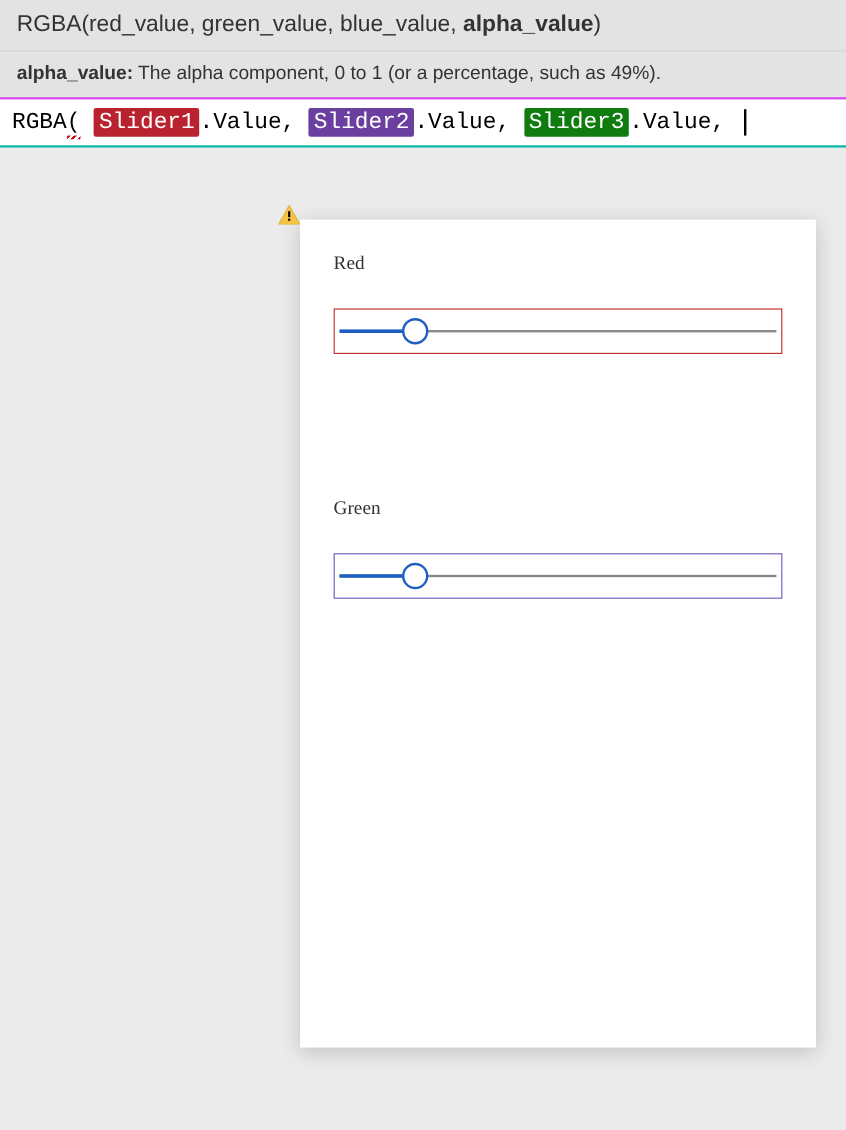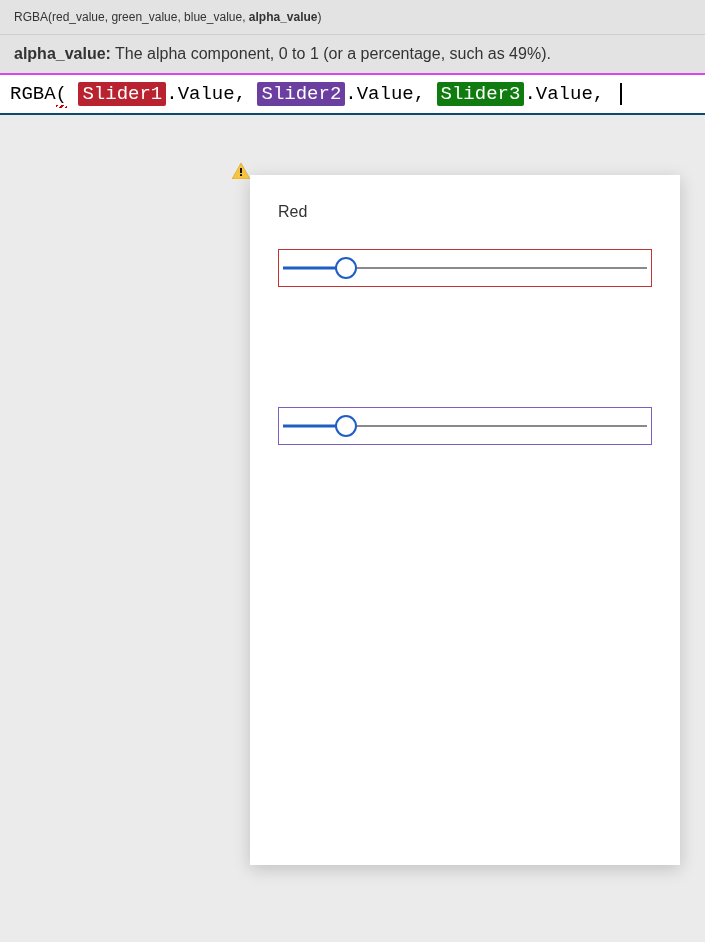--- a/index.html
+++ b/index.html
@@ -9,40 +9,40 @@
       width: 705px;
       height: 942px;
       overflow: hidden;
       font-size: 14px;
       color: #333;
     }
     .tooltip-signature {
       background: #e3e3e3;
       padding: 10px 14px;
       border-bottom: 1px solid #cfcfcf;
-      font-size: 12px;
+      font-size: 19px;
       color: #333;
     }
     .tooltip-signature .bold { font-weight: 700; }
     .tooltip-param {
       background: #e3e3e3;
       padding: 10px 14px;
       border-bottom: 2px solid #d946ef;
       font-size: 16px;
       color: #333;
     }
     .tooltip-param .pname { font-weight: 700; }
 
     .formula-bar {
       background: #fff;
       padding: 8px 10px;
       font-family: Consolas, "Courier New", monospace;
       font-size: 19px;
       color: #000;
-      border-bottom: 2px solid #0c4a6e;
+      border-bottom: 2px solid #14b8a6;
       white-space: nowrap;
     }
     .fn { color: #000; }
     .open-paren { color: #000; position: relative; }
     .error-squiggle {
       display: inline-block;
       position: relative;
     }
     .error-squiggle::after {
       content: "";
@@ -72,20 +72,21 @@
       height: 22px;
       background: #000;
       vertical-align: text-bottom;
       margin-left: 4px;
     }
 
     .canvas-area {
       position: relative;
       padding-top: 20px;
       height: calc(942px - 160px);
+      font-family: Liberation Serif, serif;
     }
 
     .warn-icon {
       position: absolute;
       left: 232px;
       top: 48px;
       width: 18px;
       height: 16px;
       z-index: 2;
     }
@@ -180,20 +181,21 @@
     <div class="slider-group">
       <div class="slider-label">Red</div>
       <div class="slider-box sb-red">
         <div class="track-full"></div>
         <div class="track-fill" style="width:18%"></div>
         <div class="thumb" style="left:18%"></div>
       </div>
     </div>
 
     <div class="slider-group">
+      <div class="slider-label">Green</div>
       <div class="slider-box sb-purple">
         <div class="track-full"></div>
         <div class="track-fill" style="width:18%"></div>
         <div class="thumb" style="left:18%"></div>
       </div>
     </div>
 
 
   </div>
 </div>

